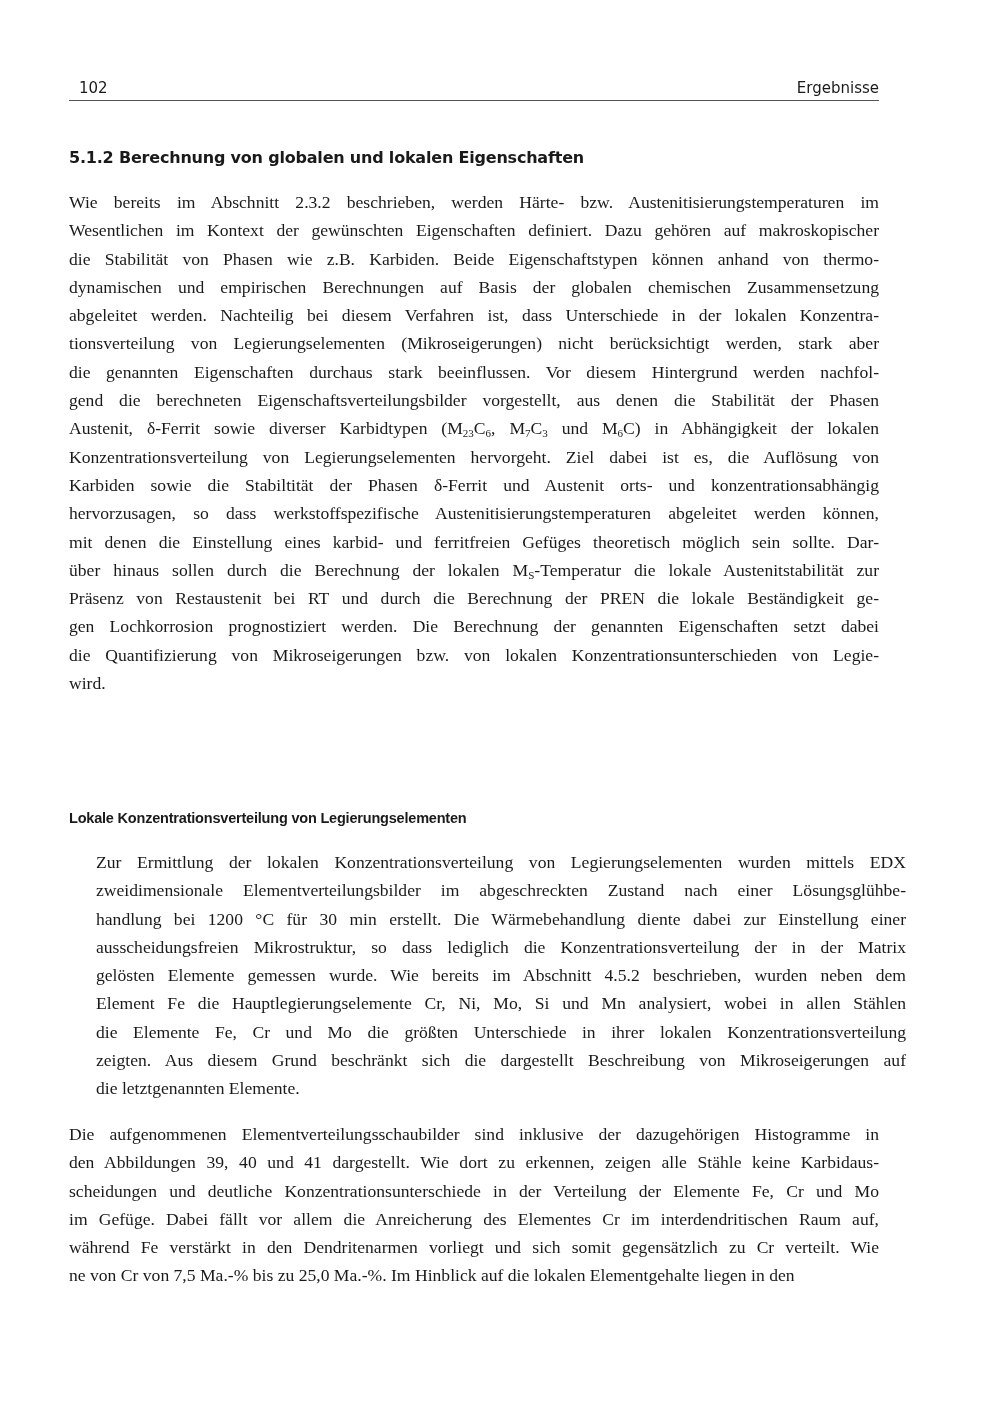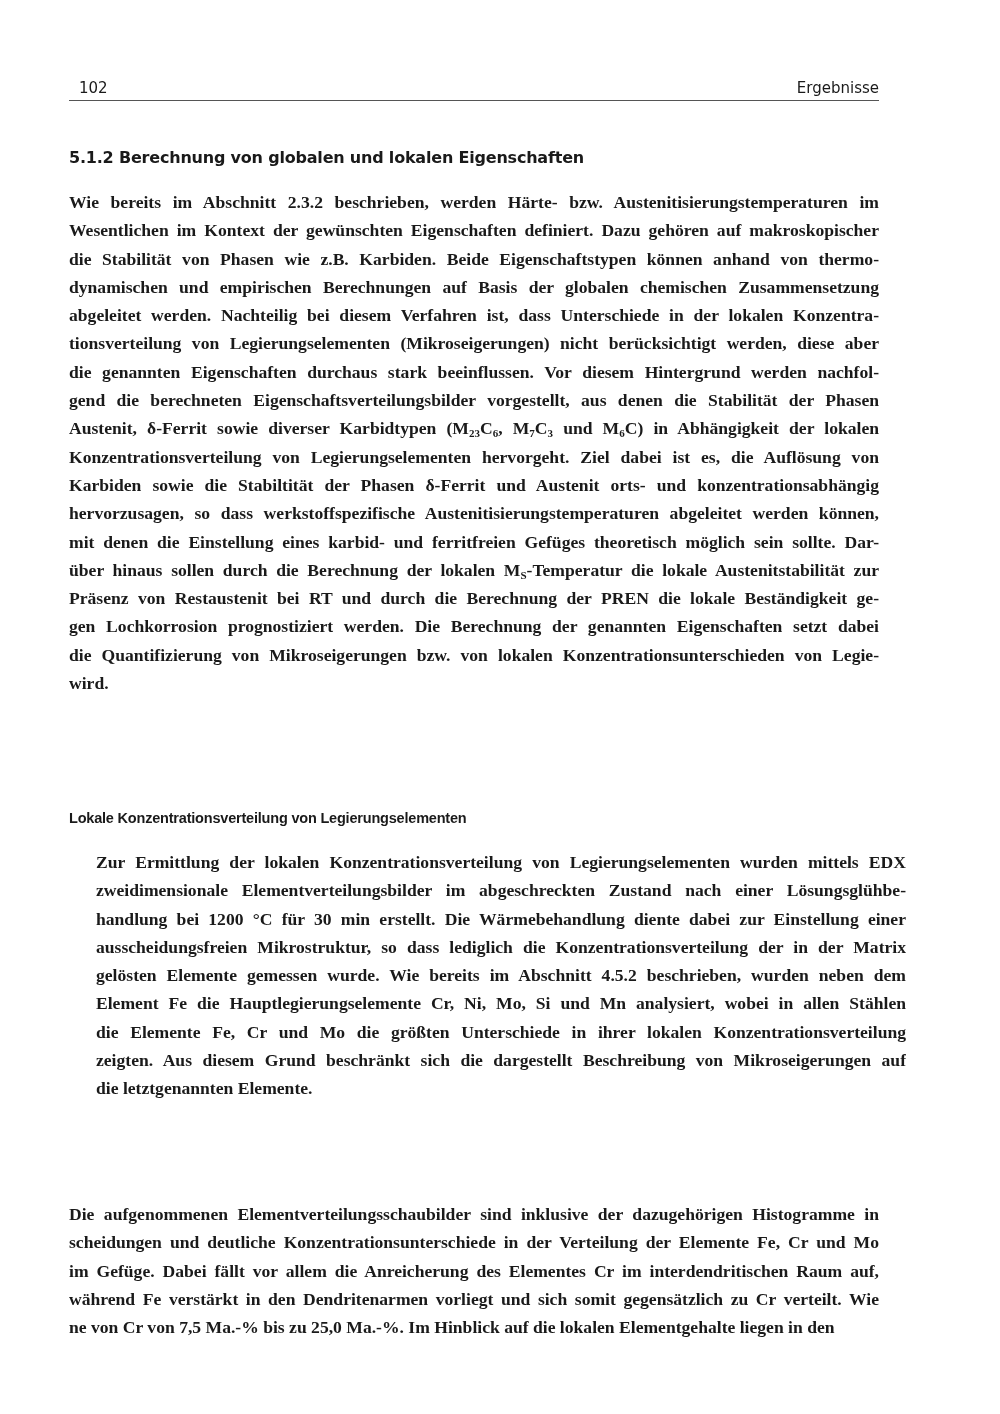--- a/index.html
+++ b/index.html
@@ -2,42 +2,42 @@
 <html><head>
   <meta charset="utf-8">
   <style>
     html, body { margin: 0; padding: 0; background: #ffffff; }
     body { width: 1000px; height: 1414px; position: relative; overflow: hidden; color: #1a1a1a; }
     .header { position: absolute; left: 69px; top: 78px; width: 810px; height: 22px; border-bottom: 1px solid #555; font-family: "DejaVu Sans", sans-serif; font-size: 15px; }
     .header .pn { position: absolute; left: 10px; top: 1px; }
     .header .ch { position: absolute; right: 0; top: 1px; }
     .sec { position: absolute; left: 69px; top: 148px; font-family: "DejaVu Sans", sans-serif; font-weight: bold; font-size: 16px; letter-spacing: -0.2px; }
     .subsec { position: absolute; left: 69px; top: 810px; font-family: Liberation Sans, sans-serif; font-weight: bold; font-size: 14.5px; letter-spacing: -0.2px; }
-    .para { position: absolute; left: 69px; width: 810px; font-family: "Liberation Serif", serif; font-size: 17.6px; font-weight: bold; }
+    .para { position: absolute; left: 69px; width: 810px; font-family: "Liberation Serif", serif; font-size: 17.6px; }
     .line { height: 28.3px; line-height: 28.3px; white-space: nowrap; text-align: justify; text-align-last: justify; overflow: hidden; }
     .line.last { text-align-last: left; }
     sub { font-size: 11px; vertical-align: -3px; line-height: 0; }
   </style>
 </head>
 <body>
 
 <div class="header">
   <span class="pn">102</span>
   <span class="ch">Ergebnisse</span>
 </div>
 
 <div class="sec">5.1.2 Berechnung von globalen und lokalen Eigenschaften</div>
 
 <div class="para" id="p1" style="top:188px;">
     <div class="line">Wie bereits im Abschnitt 2.3.2 beschrieben, werden Härte- bzw. Austenitisierungstemperaturen im</div>
     <div class="line">Wesentlichen im Kontext der gewünschten Eigenschaften definiert. Dazu gehören auf makroskopischer</div>
     <div class="line">die Stabilität von Phasen wie z.B. Karbiden. Beide Eigenschaftstypen können anhand von thermo-</div>
     <div class="line">dynamischen und empirischen Berechnungen auf Basis der globalen chemischen Zusammensetzung</div>
     <div class="line">abgeleitet werden. Nachteilig bei diesem Verfahren ist, dass Unterschiede in der lokalen Konzentra-</div>
-    <div class="line">tionsverteilung von Legierungselementen (Mikroseigerungen) nicht berücksichtigt werden, diese aber</div>
+    <div class="line">tionsverteilung von Legierungselementen (Mikroseigerungen) nicht berücksichtigt werden, stark aber</div>
     <div class="line">die genannten Eigenschaften durchaus stark beeinflussen. Vor diesem Hintergrund werden nachfol-</div>
     <div class="line">gend die berechneten Eigenschaftsverteilungsbilder vorgestellt, aus denen die Stabilität der Phasen</div>
     <div class="line"><span>Austenit, δ-Ferrit sowie diverser Karbidtypen (M</span><sub>23</sub><span>C</span><sub>6</sub><span>, M</span><sub>7</sub><span>C</span><sub>3</sub><span> und M</span><sub>6</sub><span>C) in Abhängigkeit der lokalen</span></div>
     <div class="line">Konzentrationsverteilung von Legierungselementen hervorgeht. Ziel dabei ist es, die Auflösung von</div>
     <div class="line">Karbiden sowie die Stabiltität der Phasen δ-Ferrit und Austenit orts- und konzentrationsabhängig</div>
     <div class="line">hervorzusagen, so dass werkstoffspezifische Austenitisierungstemperaturen abgeleitet werden können,</div>
     <div class="line">mit denen die Einstellung eines karbid- und ferritfreien Gefüges theoretisch möglich sein sollte. Dar-</div>
     <div class="line"><span>über hinaus sollen durch die Berechnung der lokalen M</span><sub>S</sub><span>-Temperatur die lokale Austenitstabilität zur</span></div>
     <div class="line">Präsenz von Restaustenit bei RT und durch die Berechnung der PREN die lokale Beständigkeit ge-</div>
     <div class="line">gen Lochkorrosion prognostiziert werden. Die Berechnung der genannten Eigenschaften setzt dabei</div>
@@ -52,19 +52,20 @@
     <div class="line">zweidimensionale Elementverteilungsbilder im abgeschreckten Zustand nach einer Lösungsglühbe-</div>
     <div class="line">handlung bei 1200 °C für 30 min erstellt. Die Wärmebehandlung diente dabei zur Einstellung einer</div>
     <div class="line">ausscheidungsfreien Mikrostruktur, so dass lediglich die Konzentrationsverteilung der in der Matrix</div>
     <div class="line">gelösten Elemente gemessen wurde. Wie bereits im Abschnitt 4.5.2 beschrieben, wurden neben dem</div>
     <div class="line">Element Fe die Hauptlegierungselemente Cr, Ni, Mo, Si und Mn analysiert, wobei in allen Stählen</div>
     <div class="line">die Elemente Fe, Cr und Mo die größten Unterschiede in ihrer lokalen Konzentrationsverteilung</div>
     <div class="line">zeigten. Aus diesem Grund beschränkt sich die dargestellt Beschreibung von Mikroseigerungen auf</div>
     <div class="line last">die letztgenannten Elemente.</div>
   </div>
 
-<div class="para" id="p3" style="top:1200px;">
+<div class="para" id="p3" style="top:1120px;">
     <div class="line">Die aufgenommenen Elementverteilungsschaubilder sind inklusive der dazugehörigen Histogramme in</div>
+    <div class="line">den Abbildungen 39, 40 und 41 dargestellt. Wie dort zu erkennen, zeigen alle Stähle keine Karbidaus-</div>
     <div class="line">scheidungen und deutliche Konzentrationsunterschiede in der Verteilung der Elemente Fe, Cr und Mo</div>
     <div class="line">im Gefüge. Dabei fällt vor allem die Anreicherung des Elementes Cr im interdendritischen Raum auf,</div>
     <div class="line">während Fe verstärkt in den Dendritenarmen vorliegt und sich somit gegensätzlich zu Cr verteilt. Wie</div>
     <div class="line last">ne von Cr von 7,5 Ma.-% bis zu 25,0 Ma.-%. Im Hinblick auf die lokalen Elementgehalte liegen in den</div>
   </div>
 
 </body></html>

